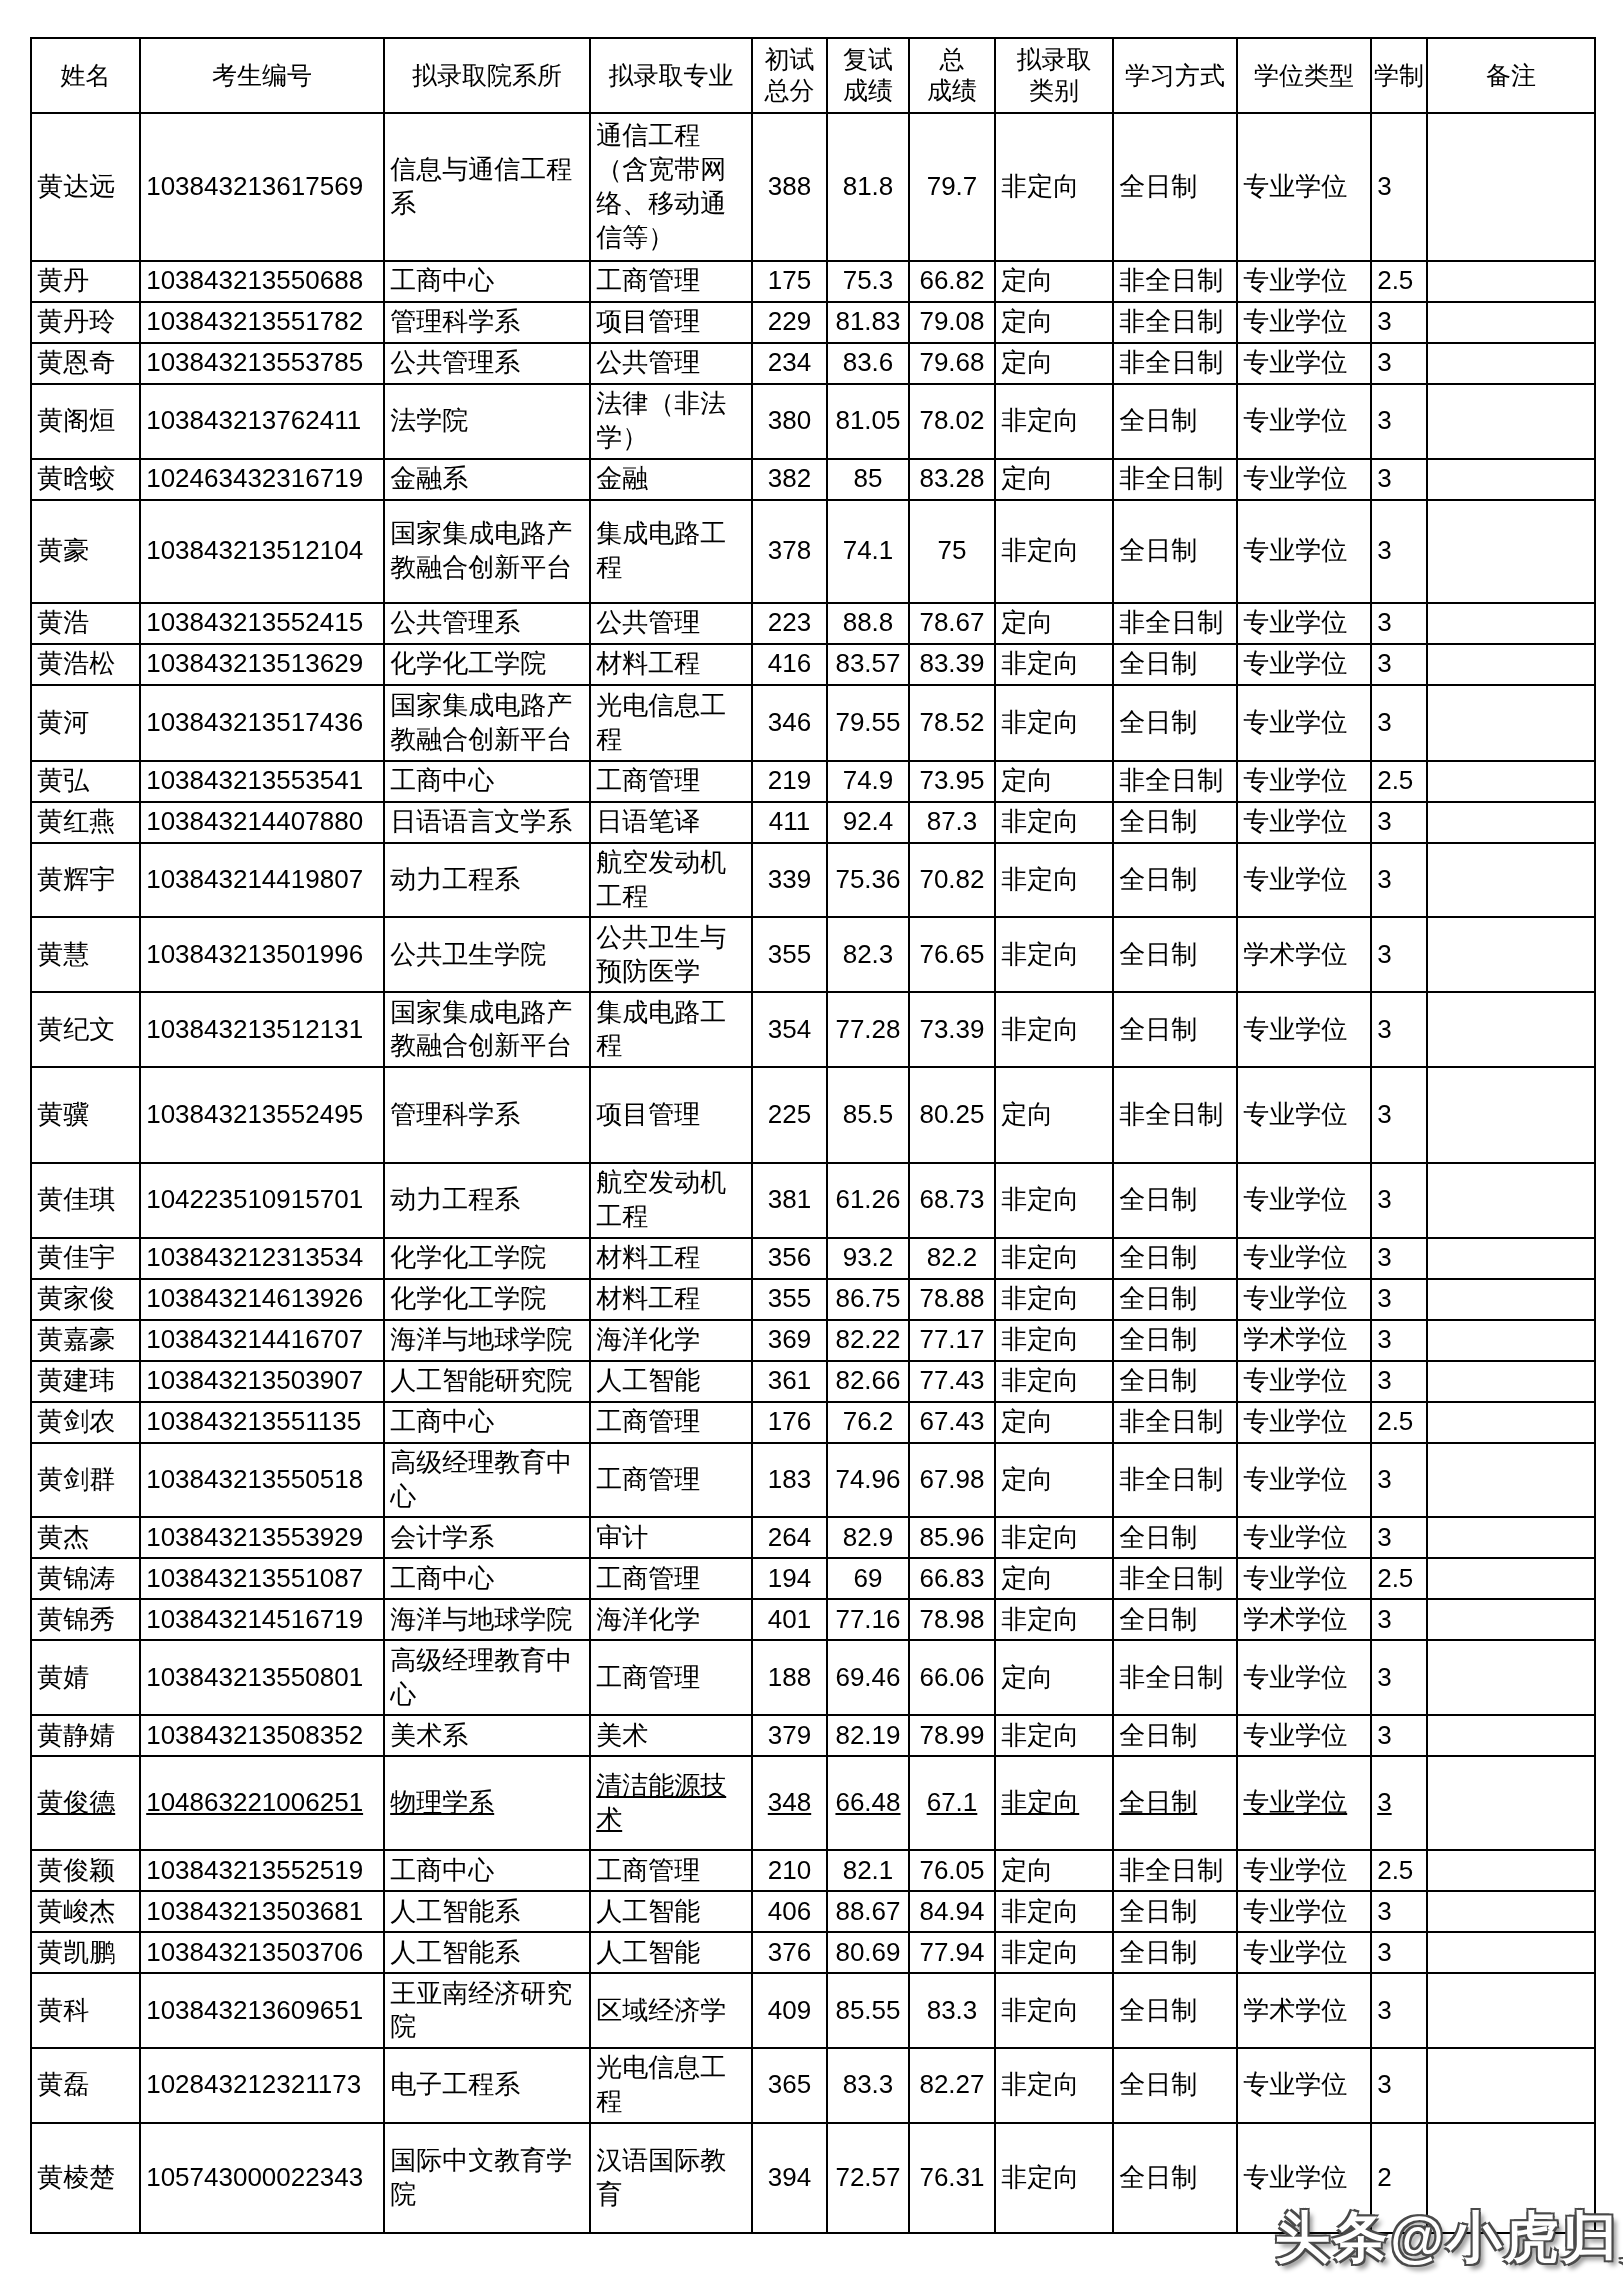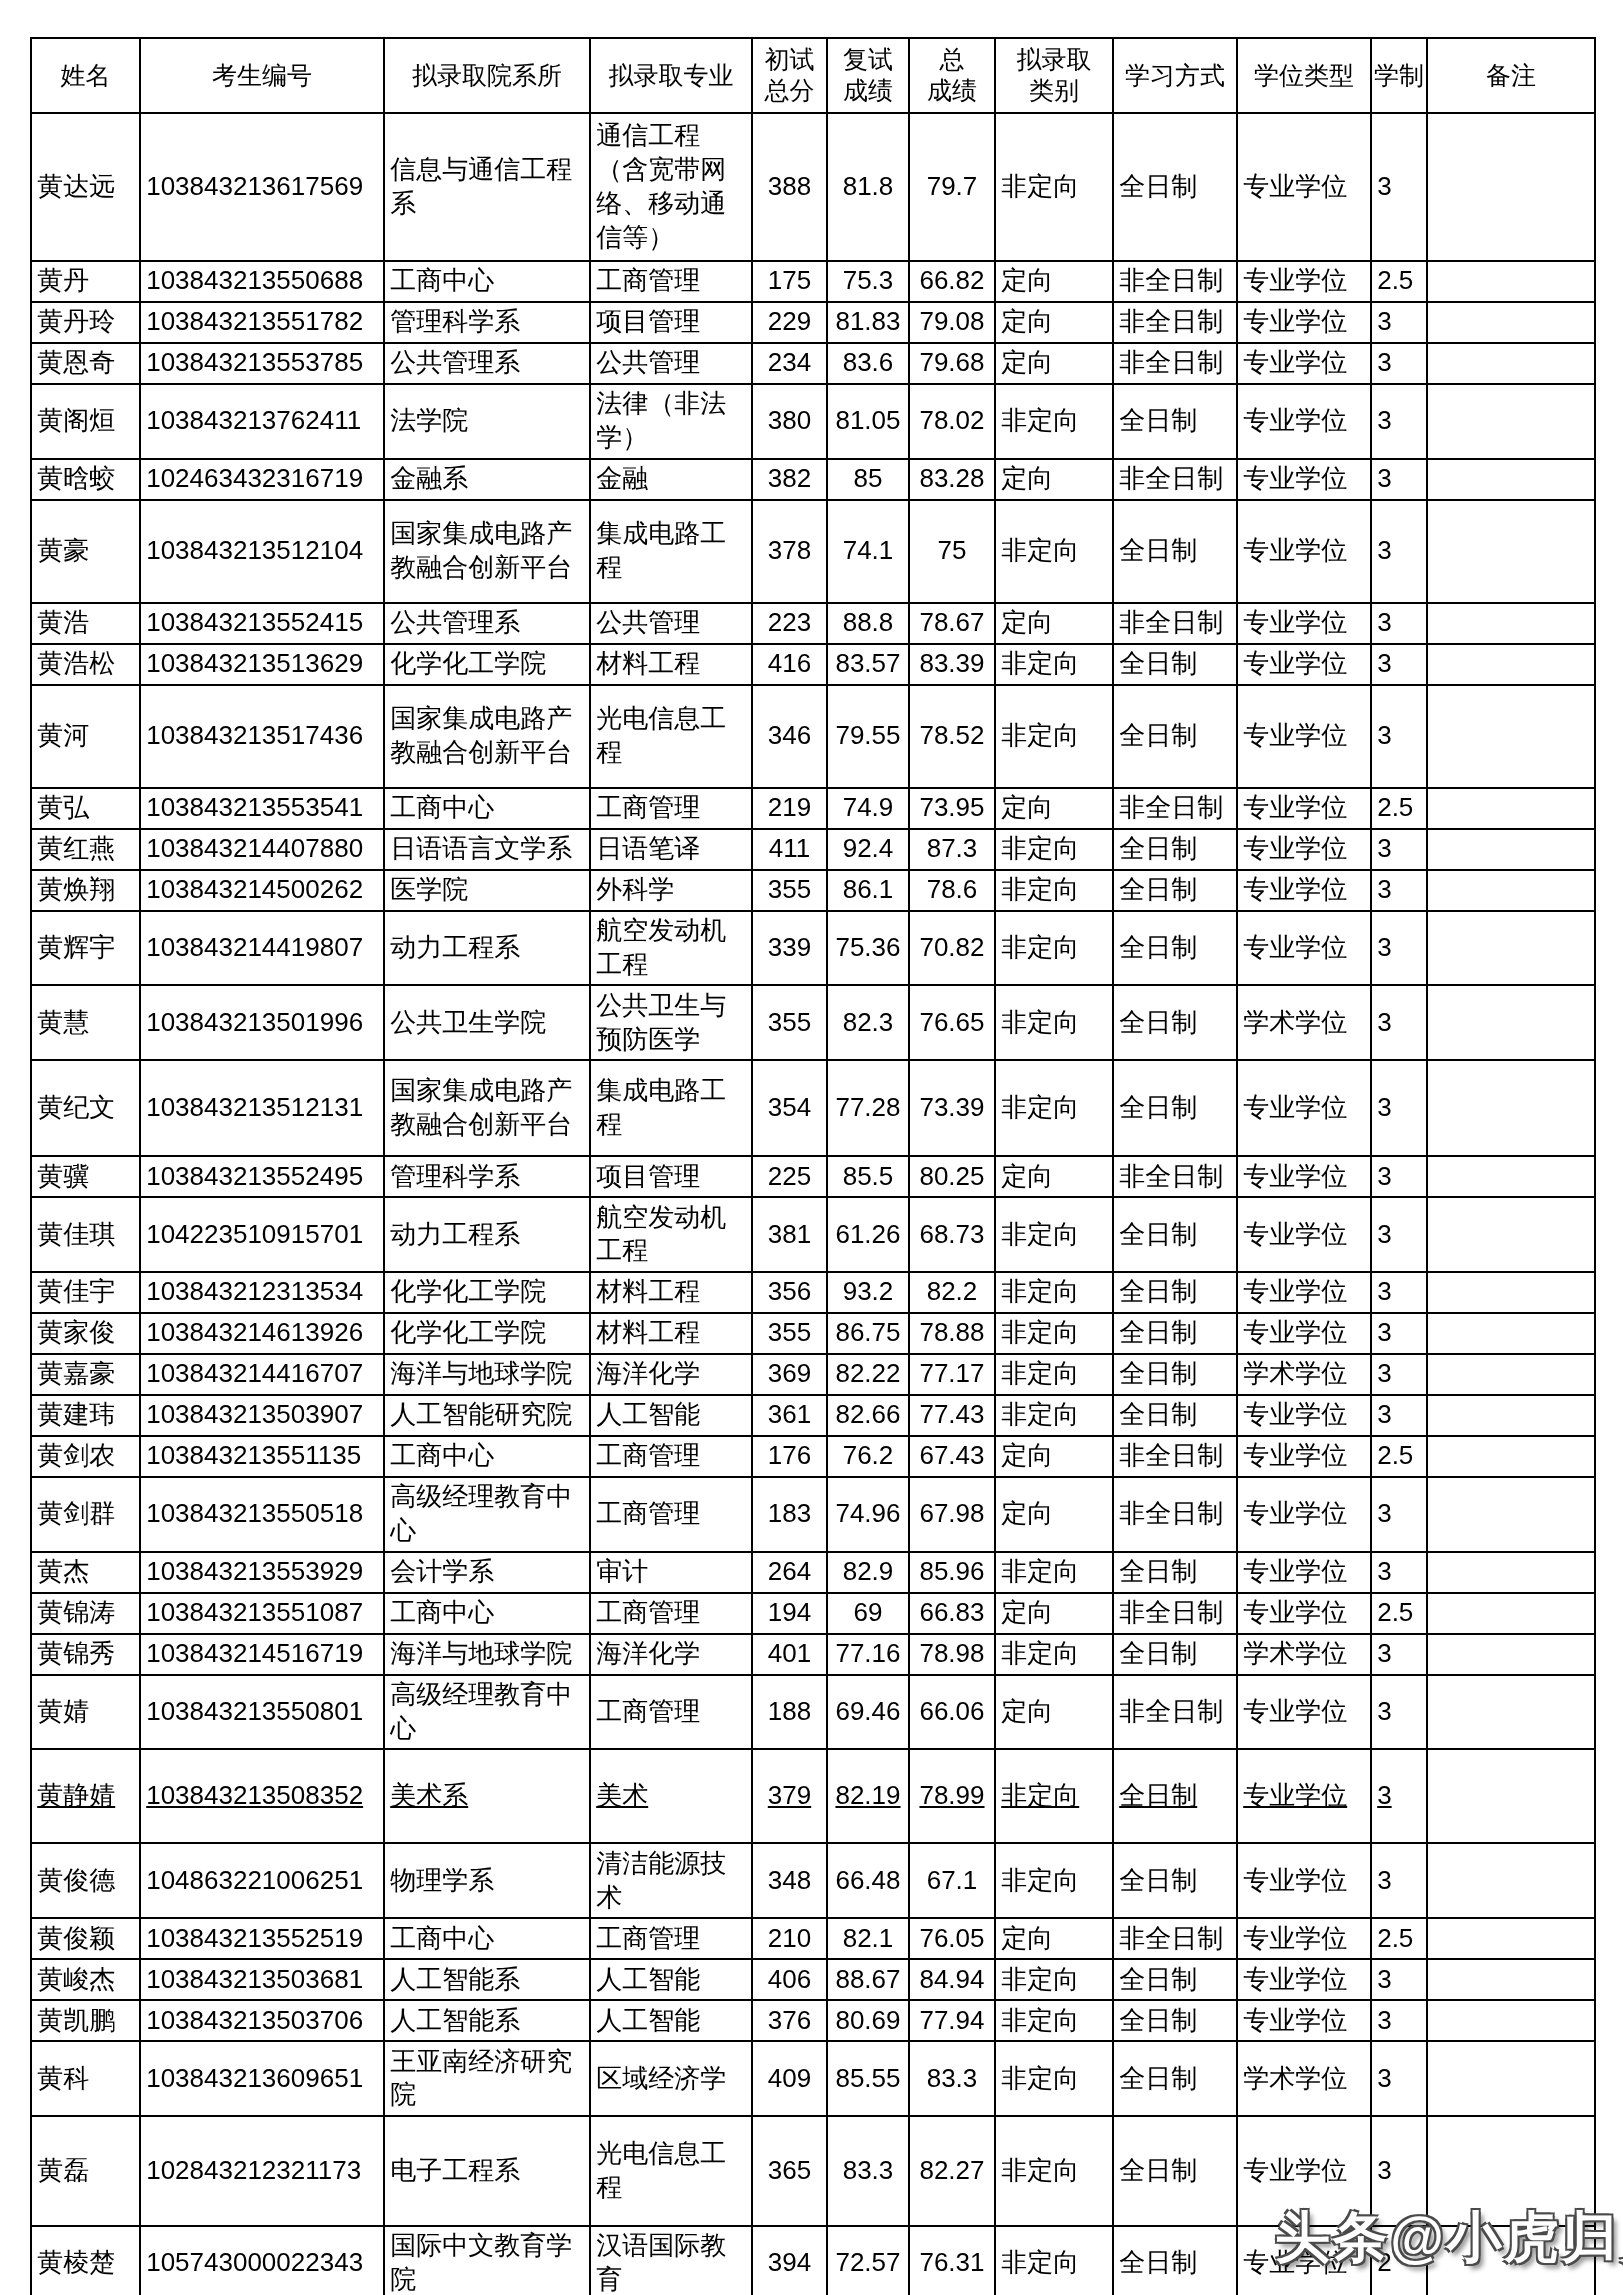--- a/index.html
+++ b/index.html
@@ -58,21 +58,21 @@
   col.col-duration      { width: 56px;  }
   col.col-note          { width: 168px; }
   td.col-initial_total, td.col-retest_score, td.col-total_score {
     text-align: center;
     padding-left: 1.3px;
     padding-right: 1.3px;
   }
   
   tbody tr:nth-child(1)  { height: 148px; }
   tbody tr:nth-child(7)  { height: 103px; margin-top: 37px; }
-  tbody tr:nth-child(10) { height: 103px; }
+  tbody tr:nth-child(10) { height: 76px; }
   tbody tr:nth-child(16) { height: 96px; }
   tbody tr:nth-child(29) { height: 94px; text-decoration: underline; }
   tbody tr:nth-child(35) { height: 110px; padding-left: 26px; }
   tbody tr { height: 39px; }
   .watermark {
     position: absolute;
     left: 1275px;
     top: 2201px;
     font-size: 55px;
     font-weight: bold;
@@ -289,34 +289,20 @@
           <td class="col-initial_total">411</td>
           <td class="col-retest_score">92.4</td>
           <td class="col-total_score">87.3</td>
           <td class="col-category">非定向</td>
           <td class="col-study_mode">全日制</td>
           <td class="col-degree_type">专业学位</td>
           <td class="col-duration">3</td>
           <td class="col-note"></td>
         </tr>
         <tr>
-          <td class="col-name">黄焕翔</td>
-          <td class="col-candidate_no">103843214500262</td>
-          <td class="col-dept">医学院</td>
-          <td class="col-major">外科学</td>
-          <td class="col-initial_total">355</td>
-          <td class="col-retest_score">86.1</td>
-          <td class="col-total_score">78.6</td>
-          <td class="col-category">非定向</td>
-          <td class="col-study_mode">全日制</td>
-          <td class="col-degree_type">专业学位</td>
-          <td class="col-duration">3</td>
-          <td class="col-note"></td>
-        </tr>
-        <tr>
           <td class="col-name">黄辉宇</td>
           <td class="col-candidate_no">103843214419807</td>
           <td class="col-dept">动力工程系</td>
           <td class="col-major">航空发动机工程</td>
           <td class="col-initial_total">339</td>
           <td class="col-retest_score">75.36</td>
           <td class="col-total_score">70.82</td>
           <td class="col-category">非定向</td>
           <td class="col-study_mode">全日制</td>
           <td class="col-degree_type">专业学位</td>

